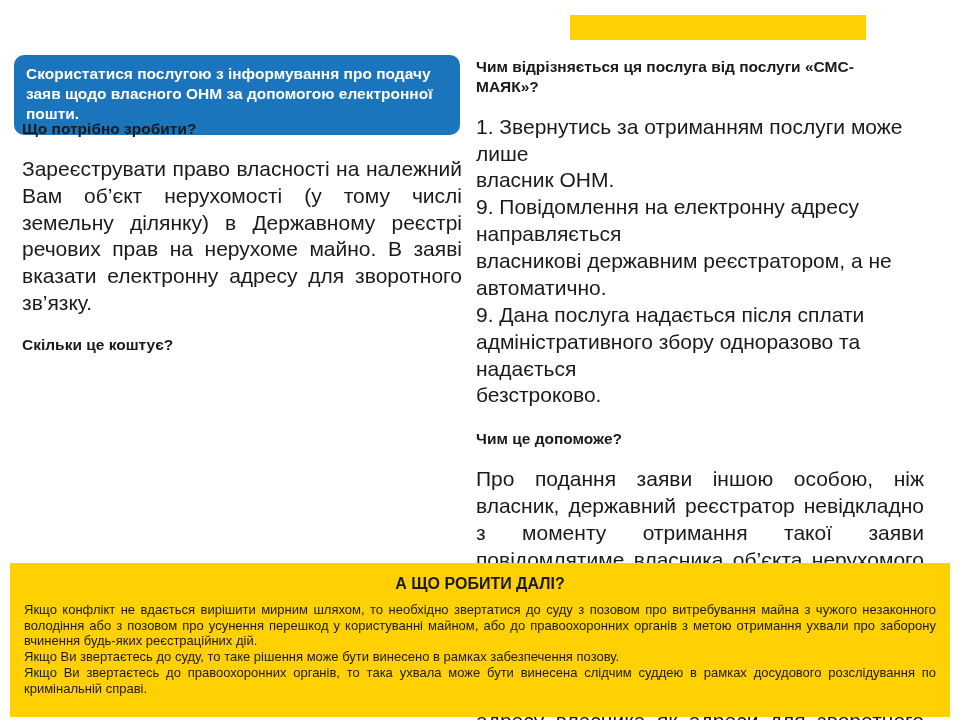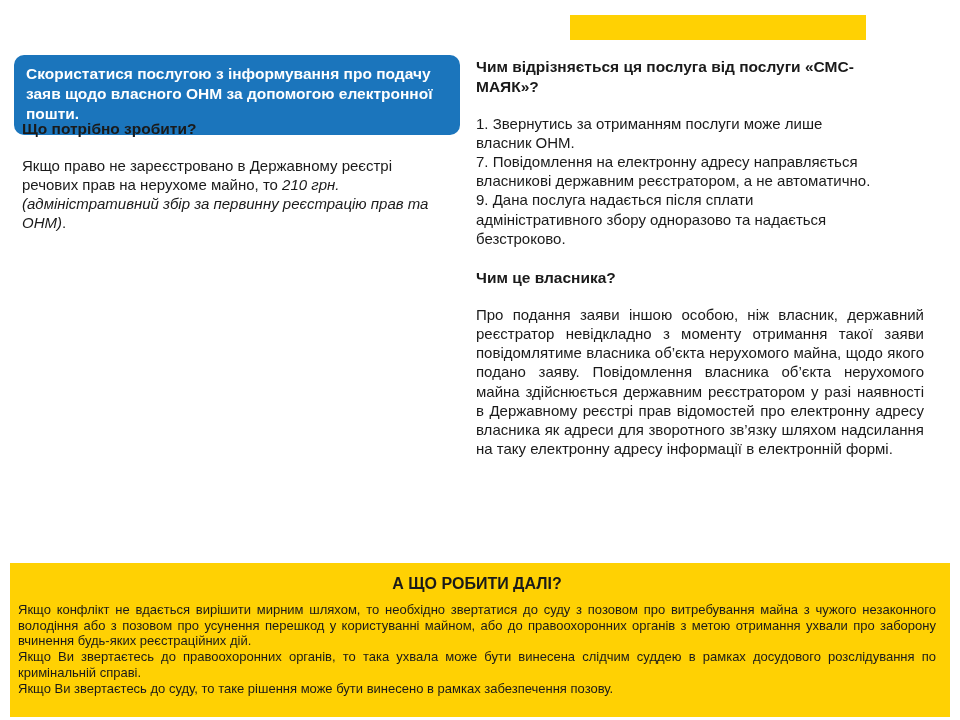--- a/index.html
+++ b/index.html
@@ -24,32 +24,32 @@
     padding: 9px 12px 11px 12px;
     font-weight: bold; font-size: 15.5px; line-height: 1.3;
   }
   .col { position: absolute; }
   .col-left { left: 22px; top: 104px; width: 440px; }
   .col-right { left: 476px; top: 42px; width: 448px; }
   .col h2 {
     font-size: 15.5px; font-weight: bold;
     margin: 0 0 17px 0; line-height: 1.28;
   }
-  .col p { font-size: 15px; line-height: 1.28; margin: 0 0 18px 0; }
+  .col p { font-size: 21px; line-height: 1.28; margin: 0 0 18px 0; }
   .just { text-align: justify; }
   .pre { white-space: pre-line; }
   .narrow { width: 426px; }
   .list { margin: 0 0 20px 0; }
   .list p { margin: 0; }
   .em { font-style: italic; }
   .footer-box {
     position: absolute; left: 10px; top: 548px; width: 940px; height: 154px;
     box-sizing: border-box;
     background: #ffd103;
-    padding: 12px 14px 10px 8px;
+    padding: 12px 14px 10px 14px;
   }
   .footer-box h2 {
     margin: 0 0 9px 0; text-align: center;
     font-size: 16px; font-weight: bold;
   }
   .footer-box p {
     margin: 0; font-size: 13px; line-height: 1.21; text-align: justify;
   }
   .bottom-bar {
     position: absolute; left: 427px; top: 707px; width: 110px; height: 12px;
@@ -62,44 +62,45 @@
 <div class="slide">
 
   <div class="top-bar"></div>
 
   <div class="callout">
     <span>Скористатися послугою з інформування про подачу заяв щодо власного ОНМ за допомогою електронної пошти.</span>
   </div>
 
   <div class="col col-left">
     <h2>Що потрібно зробити?</h2>
+    <p class="just">Зареєструвати право власності на належний Вам об’єкт нерухомості (у тому числі земельну ділянку) в Державному реєстрі речових прав на нерухоме майно. В заяві вказати електронну адресу для зворотного зв’язку.</p>
 
 
-    <p class="narrow"><span>Якщо право не зареєстровано в Державному реєстрі речових прав на нерухоме майно, то </span><span class="em">210 грн. (адміністративний збір за первинну реєстрацію прав та ОНМ)</span><span>.</span></p>
+    <h2>Скільки це коштує?</h2>
   </div>
 
   <div class="col col-right">
     <h2 class="pre">Чим відрізняється ця послуга від послуги «СМС-
 МАЯК»?</h2>
     <div class="list">
       <p class="pre">1. Звернутись за отриманням послуги може лише
 власник ОНМ.</p>
-      <p class="pre">7. Повідомлення на електронну адресу направляється
+      <p class="pre">9. Повідомлення на електронну адресу направляється
 власникові державним реєстратором, а не автоматично.</p>
       <p class="pre">9. Дана послуга надається після сплати
 адміністративного збору одноразово та надається
 безстроково.</p>
     </div>
 
-    <h2>Чим це власника?</h2>
+    <h2>Чим це допоможе?</h2>
     <p class="just">Про подання заяви іншою особою, ніж власник, державний реєстратор невідкладно з моменту отримання такої заяви повідомлятиме власника об’єкта нерухомого майна, щодо якого подано заяву. Повідомлення власника об’єкта нерухомого майна здійснюється державним реєстратором у разі наявності в Державному реєстрі прав відомостей про електронну адресу власника як адреси для зворотного зв’язку шляхом надсилання на таку електронну адресу інформації в електронній формі.</p>
   </div>
 
   <div class="footer-box">
     <h2>А ЩО РОБИТИ ДАЛІ?</h2>
     <p>Якщо конфлікт не вдається вирішити мирним шляхом, то необхідно звертатися до суду з позовом про витребування майна з чужого незаконного володіння або з позовом про усунення перешкод у користуванні майном, або до правоохоронних органів з метою отримання ухвали про заборону вчинення будь-яких реєстраційних дій.</p>
+    <p>Якщо Ви звертаєтесь до суду, то таке рішення може бути винесено в рамках забезпечення позову.</p>
     <p>Якщо Ви звертаєтесь до правоохоронних органів, то така ухвала може бути винесена слідчим суддею в рамках досудового розслідування по кримінальній справі.</p>
-    <p>Якщо Ви звертаєтесь до суду, то таке рішення може бути винесено в рамках забезпечення позову.</p>
   </div>
 
   <div class="bottom-bar"></div>
 
 </div>
 
 </body></html>

